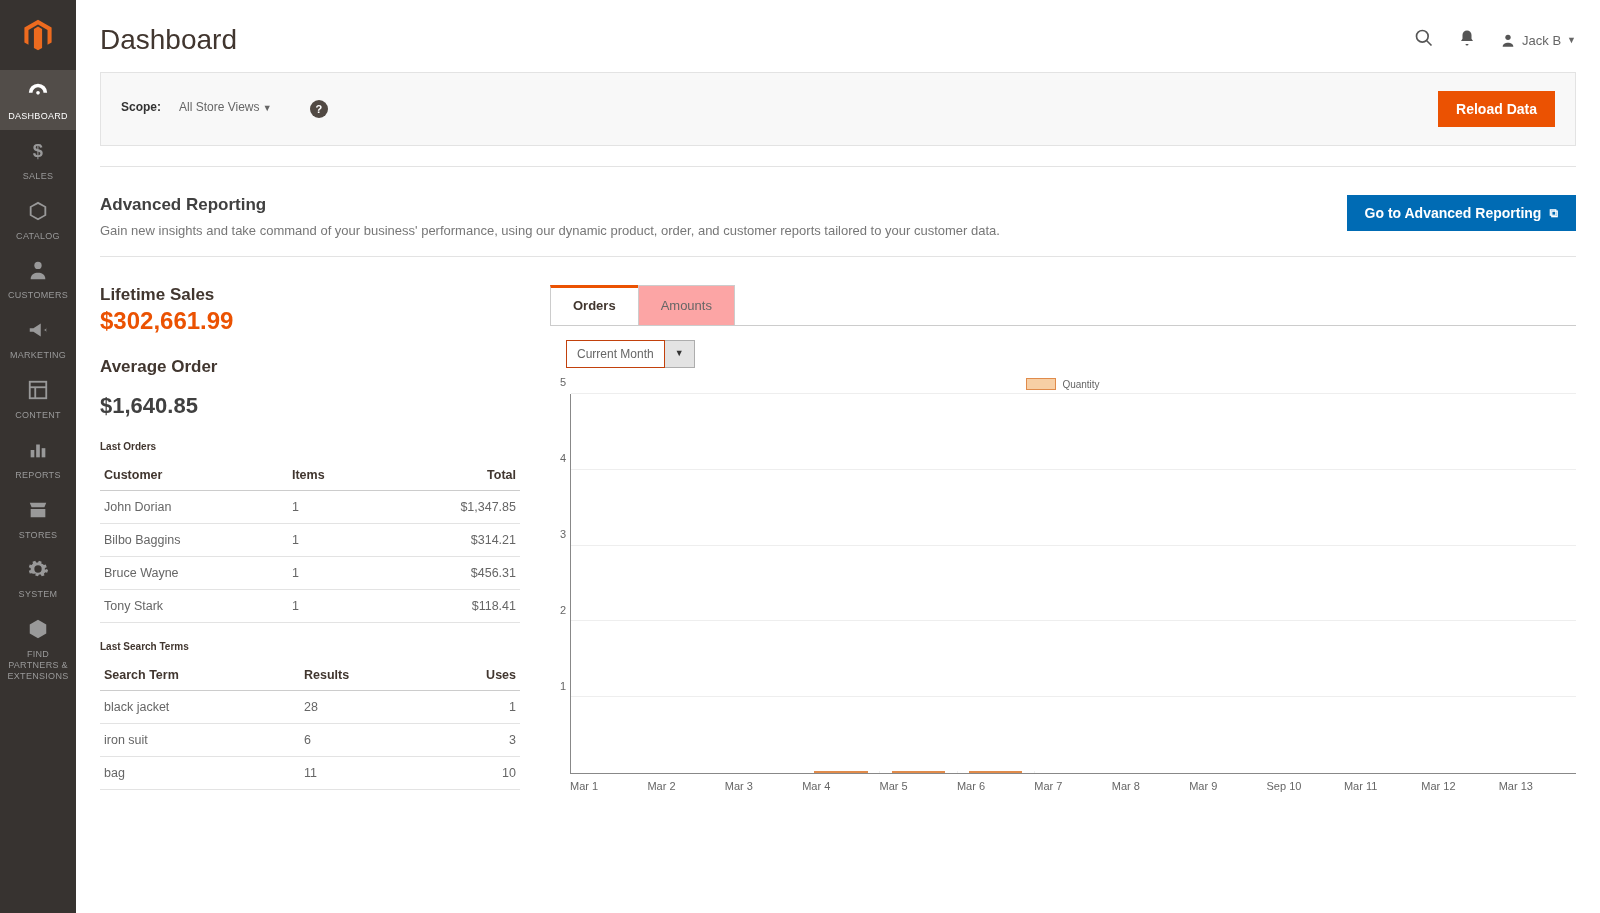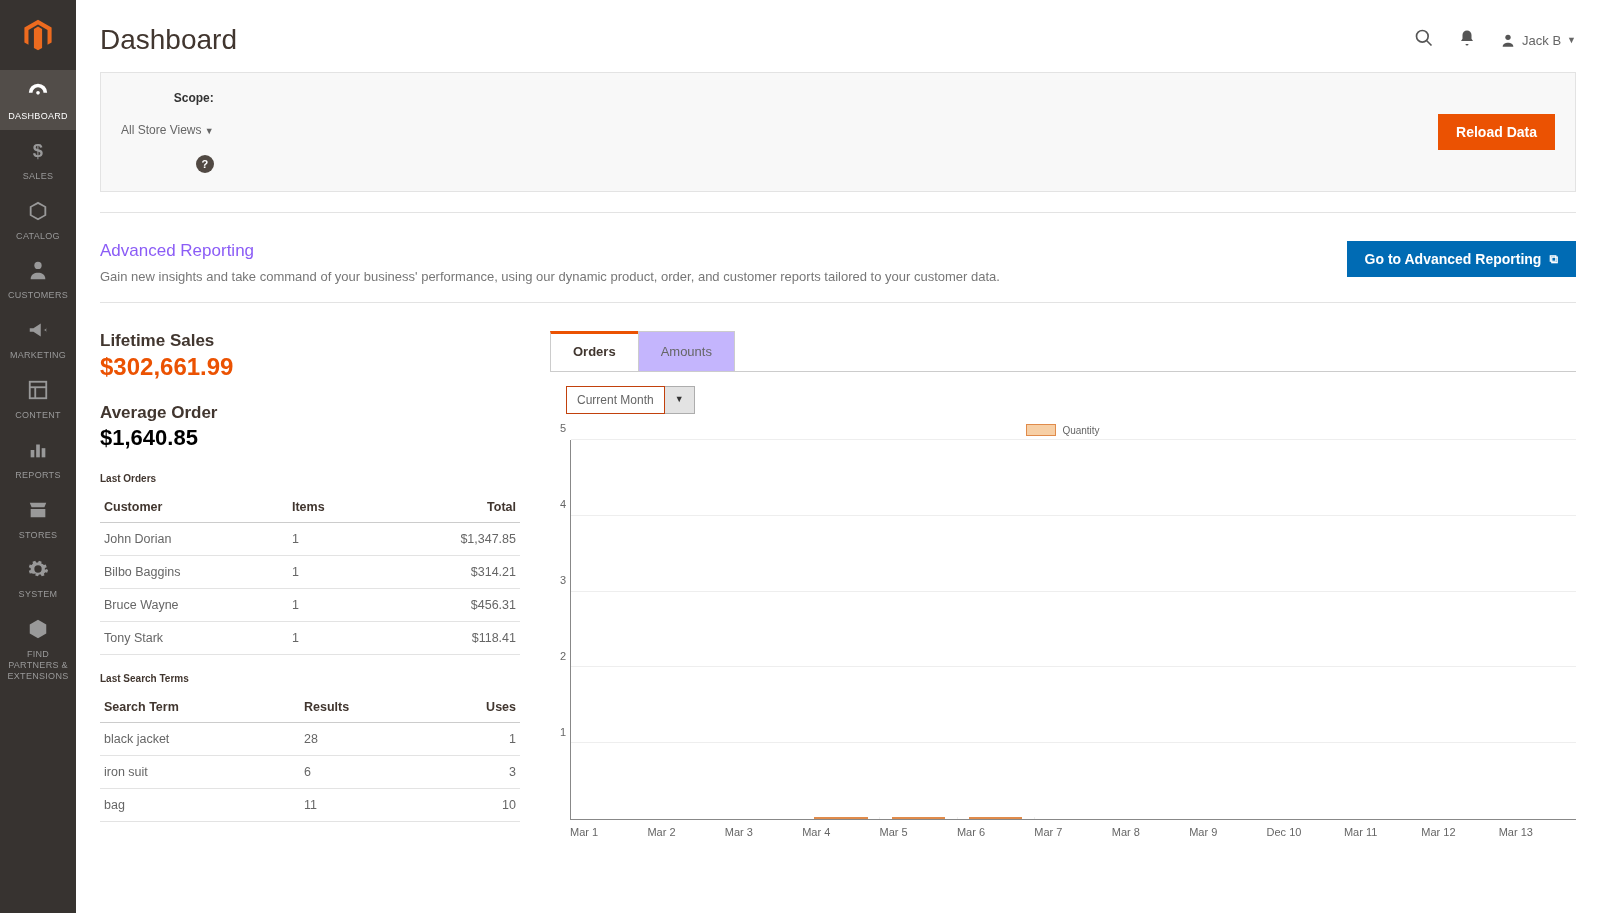--- a/index.html
+++ b/index.html
@@ -11,44 +11,44 @@
   .nav-item { width: 76px; padding: 10px 4px 8px; text-align: center; font-size: 9px; color: #999; cursor: pointer; text-transform: uppercase; letter-spacing: 0.3px; line-height: 1.2; }
   .nav-item.active { background: #524d49; color: #fff; }
   .nav-item .icon { font-size: 20px; display: block; margin-bottom: 4px; color: inherit; }
   .main { flex: 1; padding: 0 24px 24px 24px; overflow: hidden; }
   .header { display: flex; align-items: center; justify-content: space-between; padding: 24px 0 16px; }
   .header h1 { font-size: 28px; font-weight: 400; color: #41362f; }
   .header-actions { display: flex; align-items: center; gap: 24px; color: #666; }
   .header-actions .icon { font-size: 18px; cursor: pointer; }
   .user { display: flex; align-items: center; gap: 6px; font-size: 13px; color: #666; cursor: pointer; }
   .scope-bar { background: #f8f8f8; border: 1px solid #e3e3e3; padding: 18px 20px; display: flex; align-items: center; justify-content: space-between; }
-  .scope-left { display: flex; align-items: flex-end; gap: 18px; font-size: 12px; flex-direction: column; }
+  .scope-left { display: flex; align-items: flex-start; gap: 18px; font-size: 12px; }
   .scope-left b { color: #333; }
   .scope-select { color: #666; cursor: pointer; }
   .help-icon { width: 18px; height: 18px; border-radius: 50%; background: #514943; color: #fff; display: inline-flex; align-items: center; justify-content: center; font-size: 11px; font-weight: bold; margin-left: 20px; cursor: pointer; }
   .btn-orange { background: #eb5202; color: #fff; border: none; padding: 10px 18px; font-size: 14px; font-weight: 600; cursor: pointer; }
   .divider { border: none; border-top: 1px solid #e3e3e3; margin: 20px 0; }
   .adv-report { display: flex; justify-content: space-between; align-items: flex-start; padding: 8px 0 18px; border-bottom: 1px solid #e3e3e3; }
-  .adv-report h2 { font-size: 17px; font-weight: 400; color: #8b5cf6; margin-bottom: 8px; }
+  .adv-report h2 { font-size: 17px; font-weight: 700; color: #404040; margin-bottom: 8px; }
   .adv-report p { font-size: 13px; color: #777; }
   .btn-blue { background: #006bb4; color: #fff; border: none; padding: 10px 18px; font-size: 14px; font-weight: 600; cursor: pointer; display: inline-flex; align-items: center; gap: 8px; }
   .content-cols { display: flex; gap: 30px; margin-top: 28px; }
   .left-col { width: 420px; flex-shrink: 0; }
   .stat-block { margin-bottom: 22px; }
   .stat-block .label { font-size: 17px; font-weight: 600; color: #41362f; }
   .stat-block .big-orange { font-size: 24px; font-weight: 600; color: #eb5202; margin-top: 2px; }
-  .stat-block .big-dark { font-size: 22px; font-weight: 600; color: #000000; margin-top: 2px; }
+  .stat-block .big-dark { font-size: 22px; font-weight: 600; color: #404040; margin-top: 16px; }
   .section-title { font-size: 10px; font-weight: 600; color: #41362f; margin: 18px 0 8px; }
   table.data { width: 100%; border-collapse: collapse; font-size: 12.5px; }
   table.data th { text-align: left; font-weight: 600; color: #41362f; padding: 8px 4px; border-bottom: 1px solid #ccc; }
   table.data th.r, table.data td.r { text-align: right; }
   table.data td { padding: 9px 4px; border-bottom: 1px solid #e3e3e3; color: #666; }
   .right-col { flex: 1; }
   .tabs { display: flex; border-bottom: 1px solid #ccc; }
-  .tab { padding: 12px 22px; background: #c4b5fd; border: 1px solid #ccc; border-bottom: none; margin-right: -1px; cursor: pointer; font-size: 13px; color: #666; }
+  .tab { padding: 12px 22px; background: #fca5a5; border: 1px solid #ccc; border-bottom: none; margin-right: -1px; cursor: pointer; font-size: 13px; color: #666; }
   .tab.active { background: #fff; border-top: 3px solid #eb5202; padding-top: 10px; font-weight: 600; color: #41362f; }
   .period { margin: 14px 0 10px 16px; display: inline-flex; }
   .period .label { border: 1px solid #c2410c; background: #fff; padding: 6px 10px; font-size: 12px; color: #666; }
   .period .arrow { border: 1px solid #adadad; border-left: none; background: #e3e3e3; padding: 6px 10px; font-size: 10px; cursor: pointer; }
   .chart-wrap { padding: 0 0 0 0; }
   .legend { display: flex; justify-content: center; align-items: center; gap: 6px; font-size: 10px; color: #666; margin-bottom: 4px; }
   .legend-swatch { width: 30px; height: 12px; background: #f7cfa5; border: 1px solid #e08b4b; }
   .chart { position: relative; height: 380px; display: flex; }
   .y-axis { width: 20px; position: relative; }
   .y-tick { position: absolute; right: 4px; font-size: 11px; color: #666; transform: translateY(-50%); }
@@ -288,21 +288,21 @@
           <div class="x-labels" id="x-labels">
               <div class="x-lab">Mar 1</div>
               <div class="x-lab">Mar 2</div>
               <div class="x-lab">Mar 3</div>
               <div class="x-lab">Mar 4</div>
               <div class="x-lab">Mar 5</div>
               <div class="x-lab">Mar 6</div>
               <div class="x-lab">Mar 7</div>
               <div class="x-lab">Mar 8</div>
               <div class="x-lab">Mar 9</div>
-              <div class="x-lab">Dec 10</div>
+              <div class="x-lab">Sep 10</div>
               <div class="x-lab">Mar 11</div>
               <div class="x-lab">Mar 12</div>
               <div class="x-lab">Mar 13</div>
             </div>
         </div>
       </div>
     </div>
   </div>
 </div>
 

